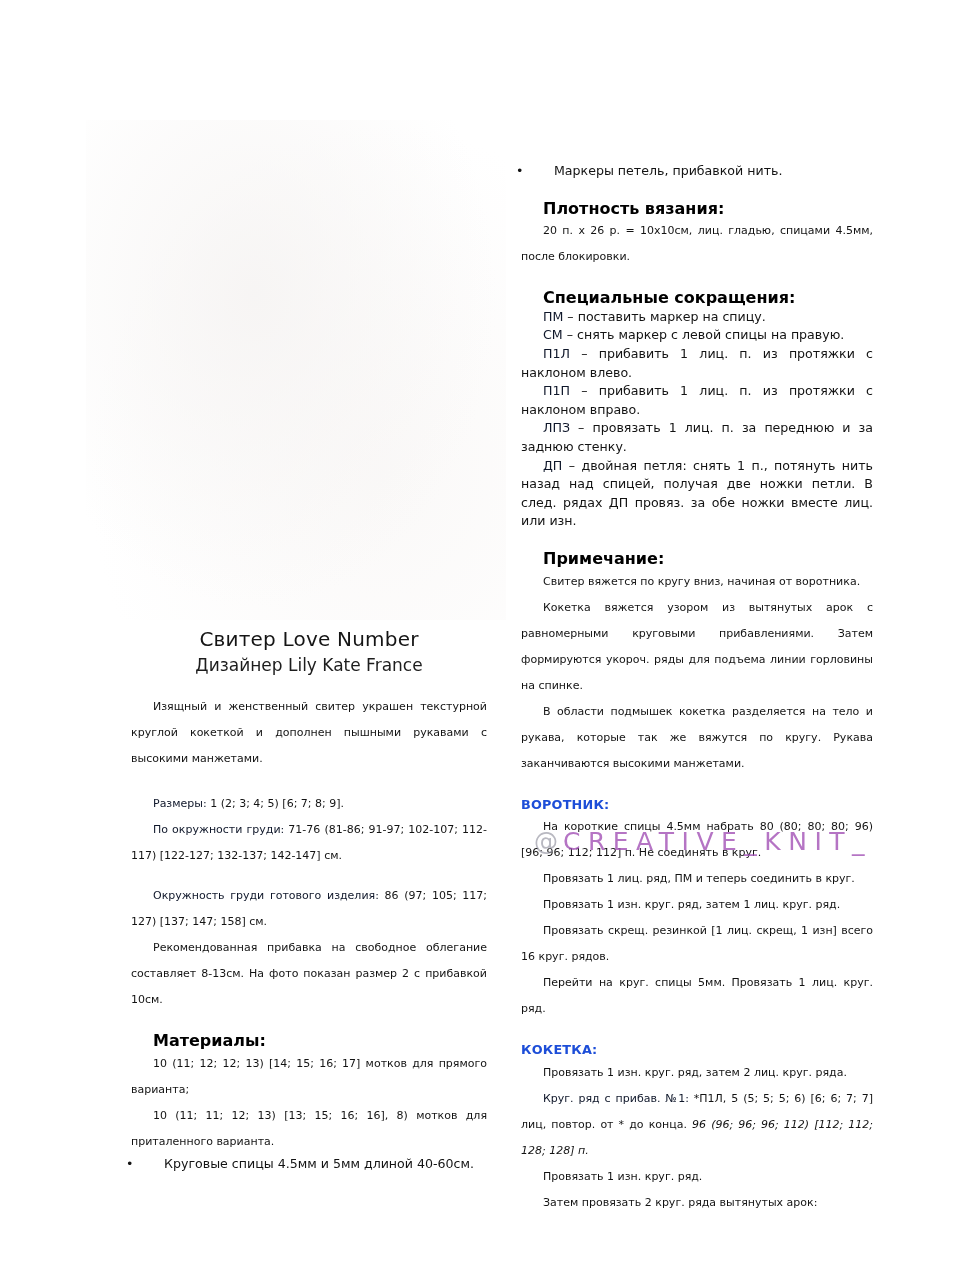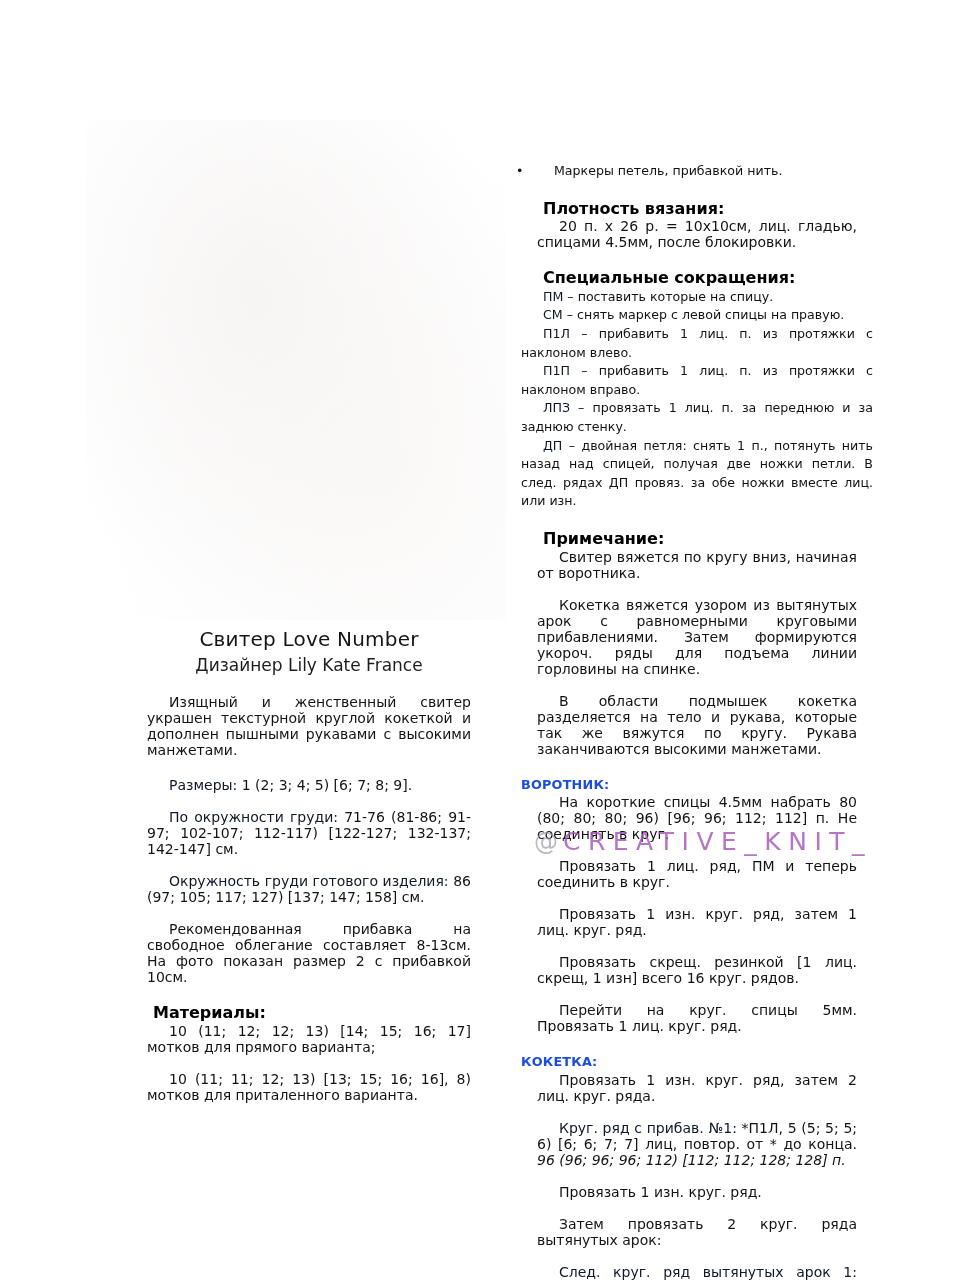--- a/index.html
+++ b/index.html
@@ -49,23 +49,23 @@
   .doc-subtitle {
     font-size: 17px;
     font-weight: 400;
     text-align: center;
     margin: 0;
     line-height: 1.2;
     color: #1d1d1d;
   }
 
   p.body {
-    margin: 16px;
-    font-size: 14px;
-    line-height: 16px;
+    margin: 0;
+    font-size: 11px;
+    line-height: 26px;
     text-align: justify;
     text-justify: inter-word;
     color: #131313;
     -webkit-hyphens: none;
     hyphens: none;
   }
   p.indent { text-indent: 22px; }
   p.gap-lg { margin-top: 19px; }
   p.gap-md { margin-top: 14px; }
   p.gap-sm { margin-top: 0px; }
@@ -179,35 +179,36 @@
 
       <p class="body indent gap-sm">Рекомендованная прибавка на свободное облегание составляет 8-13см. На фото показан размер 2 с прибавкой 10см.</p>
 
       <p class="hd-line gap-lg">Материалы:</p>
 
 
       <p class="body indent gap-sm">10 (11; 12; 12; 13) [14; 15; 16; 17] мотков для прямого варианта;</p>
 
       <p class="body indent gap-sm">10 (11; 11; 12; 13) [13; 15; 16; 16], 8) мотков для приталенного варианта.</p>
 
+      <p class="bullet gap-sm"><span class="dot">•</span><span>Круговые спицы 4.5мм и 5мм длиной 40-60см.</span></p>
 
     </div>
   </div>
 
   <div class="col col-right">
     <div class="inner">
 
       <p class="bullet"><span class="dot">•</span><span>Маркеры петель, прибавкой нить.</span></p>
 
       <p class="hd-line gap-lg">Плотность вязания:</p>
       <p class="body indent gap-sm">20 п. х 26 р. = 10x10см, лиц. гладью, спицами 4.5мм, после блокировки.</p>
 
       <p class="hd-line gap-lg">Специальные сокращения:</p>
 
-      <p class="abbr"><span class="hd">ПМ</span><span> – поставить которые на спицу.</span></p>
+      <p class="abbr"><span class="hd">ПМ</span><span> – поставить маркер на спицу.</span></p>
 
       <p class="abbr"><span class="hd">СМ</span><span> – снять маркер с левой спицы на правую.</span></p>
 
       <p class="abbr"><span class="hd">П1Л</span><span> – прибавить 1 лиц. п. из протяжки с наклоном влево.</span></p>
 
       <p class="abbr"><span class="hd">П1П</span><span> – прибавить 1 лиц. п. из протяжки с наклоном вправо.</span></p>
 
       <p class="abbr"><span class="hd">ЛПЗ</span><span> – провязать 1 лиц. п. за переднюю и за заднюю стенку.</span></p>
 
       <p class="abbr"><span class="hd">ДП</span><span> – двойная петля: снять 1 п., потянуть нить назад над спицей, получая две ножки петли. В след. рядах ДП провяз. за обе ножки вместе лиц. или изн.</span></p>
@@ -225,20 +226,19 @@
       <p class="body indent gap-sm">Перейти на круг. спицы 5мм. Провязать 1 лиц. круг. ряд.</p>
 
       <p class="hd-caps gap-lg">КОКЕТКА:</p>
       <p class="body indent gap-sm">Провязать 1 изн. круг. ряд, затем 2 лиц. круг. ряда.</p>
 
       <p class="body indent gap-sm"><span class="hd">Круг. ряд с прибав. №1:</span><span> *П1Л, 5 (5; 5; 5; 6) [6; 6; 7; 7] лиц, повтор. от * до конца. </span><span class="it">96 (96; 96; 96; 112) [112; 112; 128; 128] п.</span></p>
 
       <p class="body indent gap-sm">Провязать 1 изн. круг. ряд.</p>
       <p class="body indent gap-sm">Затем провязать 2 круг. ряда вытянутых арок:</p>
 
-      <p class="body indent gap-sm"><span class="hd">След. круг. ряд вытянутых арок 1:</span><span> провяз. лиц, дважды оборачивая нить вокруг спицы при вязании каждой петли.</span></p>
 
     </div>
   </div>
 
   <div class="watermark"><span class="at">@</span><span>CREATIVE_KNIT_</span></div>
 
 </div>
 
 </body></html>

